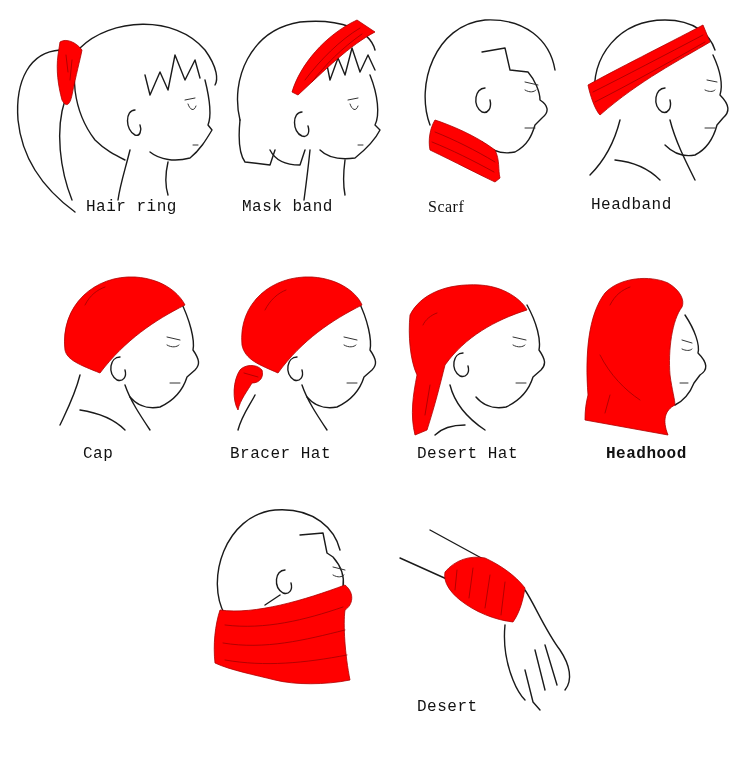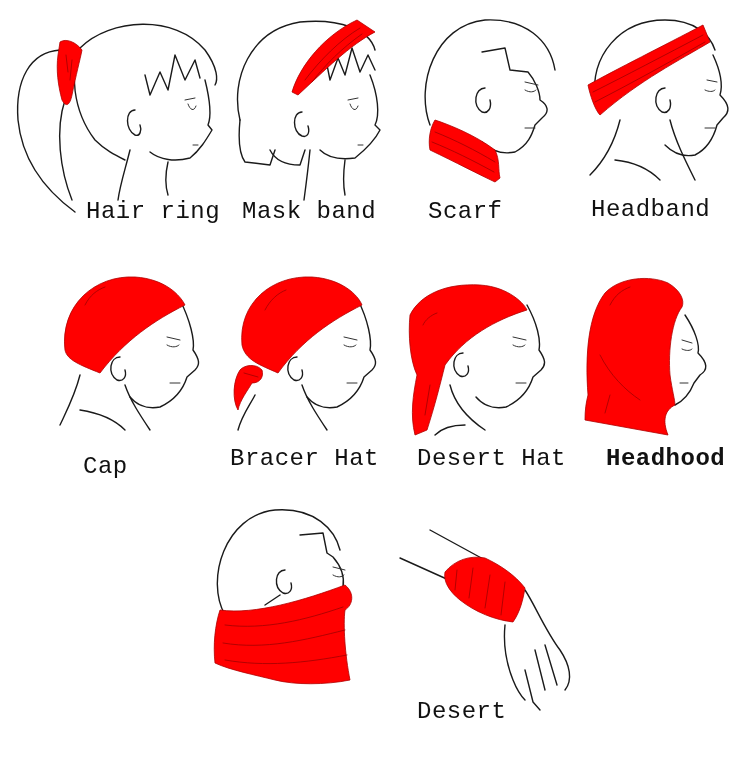--- a/index.html
+++ b/index.html
@@ -1,19 +1,19 @@
 <!DOCTYPE html>
 <html><head>
   <meta charset="utf-8">
   <style>
     html, body { margin: 0; padding: 0; background: #ffffff; }
     body { width: 750px; height: 765px; position: relative; overflow: hidden; font-family: "Liberation Mono", "DejaVu Sans Mono", monospace; }
     .panel { position: absolute; }
     .panel svg { position: absolute; left: 0; top: 0; overflow: visible; }
-    .label { position: absolute; font-family: "Liberation Mono", "DejaVu Sans Mono", monospace; font-size: 24px; color: #111; white-space: nowrap; letter-spacing: 0.5px; }
+    .label { position: absolute; font-family: "Liberation Mono", "DejaVu Sans Mono", monospace; font-size: 16px; color: #111; white-space: nowrap; letter-spacing: 0.5px; }
     .ln { fill: none; stroke: #1a1a1a; stroke-width: 1.4; stroke-linecap: round; stroke-linejoin: round; }
     .ln-thin { fill: none; stroke: #333; stroke-width: 1; stroke-linecap: round; }
     .red { fill: #ff0000; stroke: #b00000; stroke-width: 0.8; }
     .fold { fill: none; stroke: #a00000; stroke-width: 1; stroke-linecap: round; opacity: 0.8; }
   </style>
 </head>
 <body>
 
 <div class="panel" style="left:0;top:0;width:190px;height:230px;">
   <svg width="190" height="230">
@@ -68,21 +68,21 @@
     <path class="ln" d="M20,125 C5,85 25,25 75,20 C115,18 140,40 145,70"></path>
     <path class="ln" d="M72,52 L95,48 L100,70 L118,72 C125,80 130,92 130,100 C138,105 140,112 132,118 L125,125 C122,135 118,145 105,152 C90,155 80,150 72,142"></path>
     <path class="ln" d="M75,88 C65,88 62,105 72,112 C78,114 82,108 80,100"></path>
     <path class="ln-thin" d="M115,82 L128,85 M115,90 C120,93 124,92 126,90"></path>
     <path class="ln-thin" d="M115,128 L125,128"></path>
   </svg>
   <svg width="160" height="230">
     <path class="red" d="M25,120 C40,125 65,135 85,150 C90,160 88,170 90,178 L85,182 C70,175 45,162 20,150 C18,140 20,128 25,120 Z"></path>
     <path class="fold" d="M25,132 C45,140 65,150 85,162 M22,142 C42,150 62,160 84,172"></path>
   </svg>
-  <div class="label" style="left:18px;top:198px;">Scarf</div>
+  <div class="label" style="left:18px;top:198px;font-family:Liberation Serif, serif;">Scarf</div>
 </div>
 
 <div class="panel" style="left:585px;top:0;width:165px;height:230px;text-align:center;">
   <svg width="165" height="230">
     <path class="ln" d="M10,100 C5,55 35,20 80,20 C110,20 125,35 130,50"></path>
     <path class="ln" d="M128,55 C135,70 138,85 135,95 C145,105 145,112 138,118 L132,125 C128,140 120,150 110,155 C95,158 85,150 80,145"></path>
     <path class="ln" d="M80,88 C70,88 67,105 77,112 C83,114 87,108 85,100"></path>
     <path class="ln-thin" d="M122,80 L132,82 M120,90 C124,92 128,92 130,90"></path>
     <path class="ln-thin" d="M120,128 L130,128"></path>
     <path class="ln" d="M35,120 C30,140 20,160 5,175 M85,120 C90,140 100,160 110,180 M30,160 C50,162 65,170 75,180"></path>
@@ -99,21 +99,21 @@
     <path class="ln" d="M125,35 C135,55 140,75 138,85 C145,95 145,100 140,105 L132,112 C128,125 120,135 105,142 C90,145 80,138 75,132"></path>
     <path class="ln" d="M65,92 C55,92 52,108 62,115 C68,117 72,112 70,105"></path>
     <path class="ln-thin" d="M112,72 L125,75 M112,80 C117,83 122,82 124,80"></path>
     <path class="ln-thin" d="M115,118 L125,118"></path>
     <path class="ln" d="M25,110 C20,130 12,145 5,160 M70,120 C75,135 85,150 95,165 M25,145 C45,148 60,155 70,165"></path>
   </svg>
   <svg width="160" height="215">
     <path class="red" d="M10,85 C5,40 40,10 80,12 C110,14 125,30 130,40 C100,55 70,75 45,108 C25,100 12,95 10,85 Z"></path>
     <path class="fold" d="M30,40 C35,30 42,25 50,22"></path>
   </svg>
-  <div class="label" style="left:28px;top:180px;margin-top:8px;">Cap</div>
+  <div class="label" style="left:28px;top:180px;">Cap</div>
 </div>
 
 <div class="panel" style="left:230px;top:265px;width:160px;height:215px;">
   <svg width="160" height="215">
     <path class="ln" d="M128,35 C138,55 142,75 140,85 C147,95 147,100 142,105 L134,112 C130,125 122,135 107,142 C92,145 82,138 77,132"></path>
     <path class="ln" d="M67,92 C57,92 54,108 64,115 C70,117 74,112 72,105"></path>
     <path class="ln-thin" d="M114,72 L127,75 M114,80 C119,83 124,82 126,80"></path>
     <path class="ln-thin" d="M117,118 L127,118"></path>
     <path class="ln" d="M25,130 C20,140 12,150 8,165 M72,120 C77,135 87,150 97,165"></path>
   </svg>

